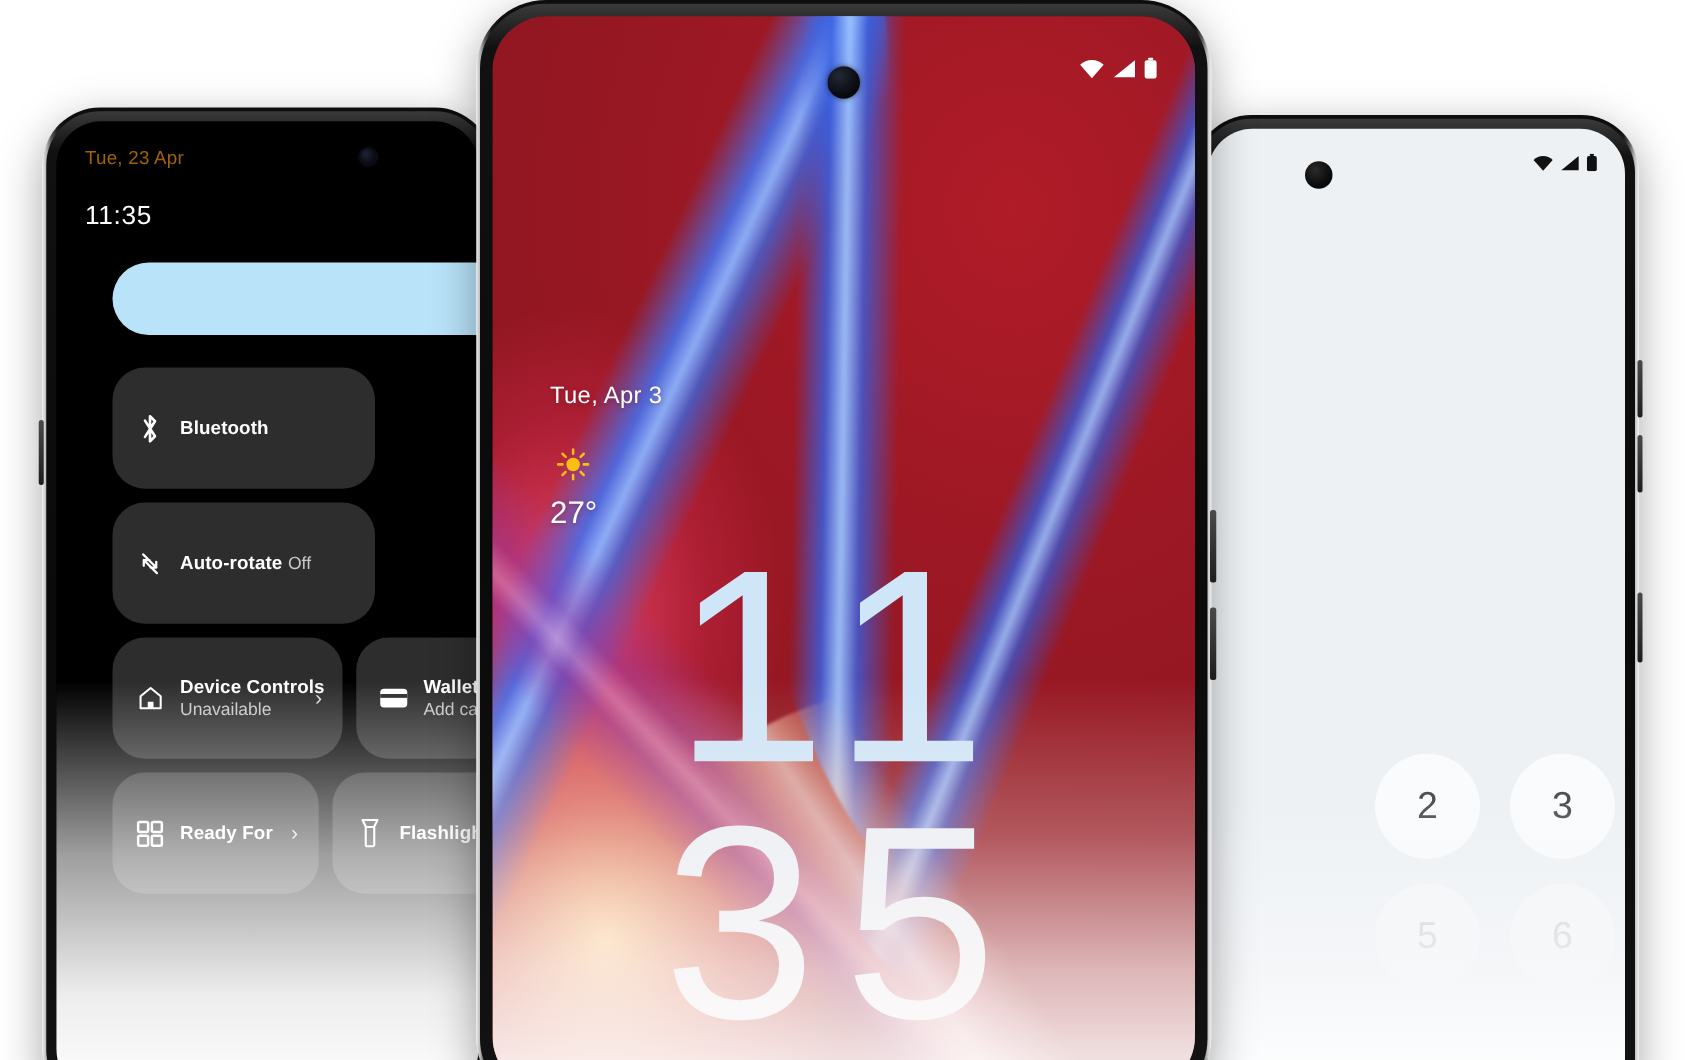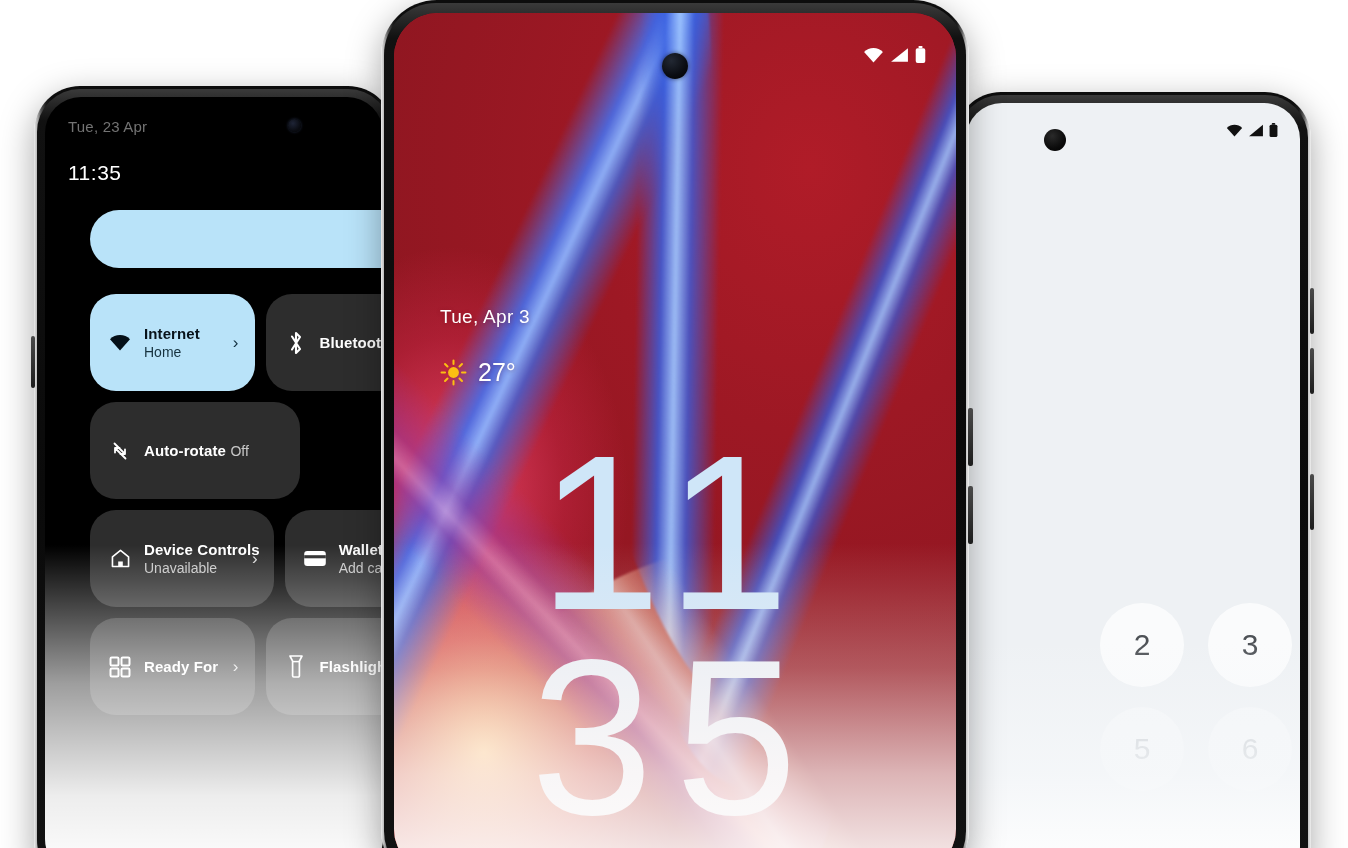--- a/index.html
+++ b/index.html
@@ -34,21 +34,21 @@
     border-radius:36px;overflow:hidden;background:#000;
   }
 
   
   .sidebtn{position:absolute;background:linear-gradient(180deg,#4a4a4a,#1d1d1d);border-radius:2px;}
 
   
   #phone-left{left:34px;top:86px;width:360px;height:800px;z-index:1;}
   #phone-left .screen{background:#000;}
   .qs{position:absolute;inset:0;color:#fff;}
-  .qs-date{position:absolute;left:23px;top:21px;font-size:15px;color:#737373;letter-spacing:.2px;}
+  .qs-date{position:absolute;left:23px;top:21px;font-size:15px;color:#a16207;letter-spacing:.2px;}
   .punch-left{position:absolute;left:243px;top:22px;width:13px;height:13px;border-radius:50%;
               background:radial-gradient(circle at 38% 34%,#1e2436 0%,#0a0c12 62%,#050505 100%);
               box-shadow:0 0 3px rgba(70,90,140,.5);}
   .qs-time{position:absolute;left:23px;top:64px;font-size:21px;font-weight:400;color:#fff;letter-spacing:.5px;}
   .brightness{position:absolute;left:45px;top:113px;width:330px;height:58px;border-radius:29px;background:#b9e3f9;}
   .tiles{position:absolute;left:45px;top:197px;width:340px;}
   .trow{display:flex;gap:11px;margin-bottom:11px;}
   .tile{
     width:210px;height:97px;border-radius:26px;background:#2d2d2d;
     display:flex;align-items:center;padding:0 14px;box-sizing:border-box;position:relative;
@@ -114,21 +114,21 @@
   .wall-fade{position:absolute;left:0;right:0;bottom:0;height:330px;
     background:linear-gradient(180deg,rgba(255,255,255,0) 0%,rgba(255,240,235,.30) 38%,rgba(255,248,246,.70) 70%,rgba(255,253,252,.94) 100%);}
   .punch-center{position:absolute;left:50%;top:40px;transform:translateX(-50%);
     width:26px;height:26px;border-radius:50%;
     background:radial-gradient(circle at 36% 30%,#222833 0%,#0b0d13 58%,#000 100%);
     box-shadow:0 0 4px rgba(0,0,0,.55);}
   .c-status{position:absolute;right:30px;top:33px;display:flex;align-items:center;gap:6px;color:#fff;}
   .c-date{position:absolute;left:46px;top:293px;font-size:19px;color:#fff;letter-spacing:.3px;
           text-shadow:0 1px 4px rgba(90,0,20,.35);}
   .c-wx{position:absolute;left:46px;top:345px;display:flex;align-items:center;gap:11px;color:#fff;
-        font-size:25px;text-shadow:0 1px 4px rgba(90,0,20,.35);}
+        font-size:25px;text-shadow:0 1px 4px rgba(90,0,20,.35);flex-direction:column;}
   .c-clock{position:absolute;left:46px;right:46px;top:418px;
     font-size:220px;line-height:.93;font-weight:400;color:#cfe6f8;
     text-align:center;letter-spacing:22px;}
   .c-clock .l2{color:#e8f1f9;display:block;}
   .c-clock span{display:block;}
 
   
   svg{display:block;}
 </style>
 </head>
@@ -144,32 +144,20 @@
 
         <div class="qs-date">Tue, 23 Apr</div>
         <div class="punch-left"></div>
         <div class="qs-time">11:35</div>
 
         <div class="brightness"></div>
 
         <div class="tiles">
 
           <div class="trow">
-            <div class="tile on">
-              <span class="ticon">
-                <svg width="22" height="17" viewBox="0 0 22 17">
-                    <path d="M11 16.5 1 5.2C3.7 2.4 7.2 1 11 1s7.3 1.4 10 4.2L11 16.5z" fill="currentColor"></path>
-                  </svg>
-              </span>
-              <span class="tx">
-                <span class="t1">Internet</span>
-                <span class="t2">Home</span>
-              </span>
-              <span class="chev">›</span>
-            </div>
 
             <div class="tile">
               <span class="ticon">
                 <svg width="16" height="26" viewBox="0 0 16 26">
                     <path d="M4 6.5 12 19 8 23V3l4 4L4 19.5" fill="none" stroke="currentColor" stroke-width="2.1" stroke-linejoin="round" stroke-linecap="round"></path>
                   </svg>
               </span>
               <span class="tx">
                 <span class="t1">Bluetooth</span>
                 

